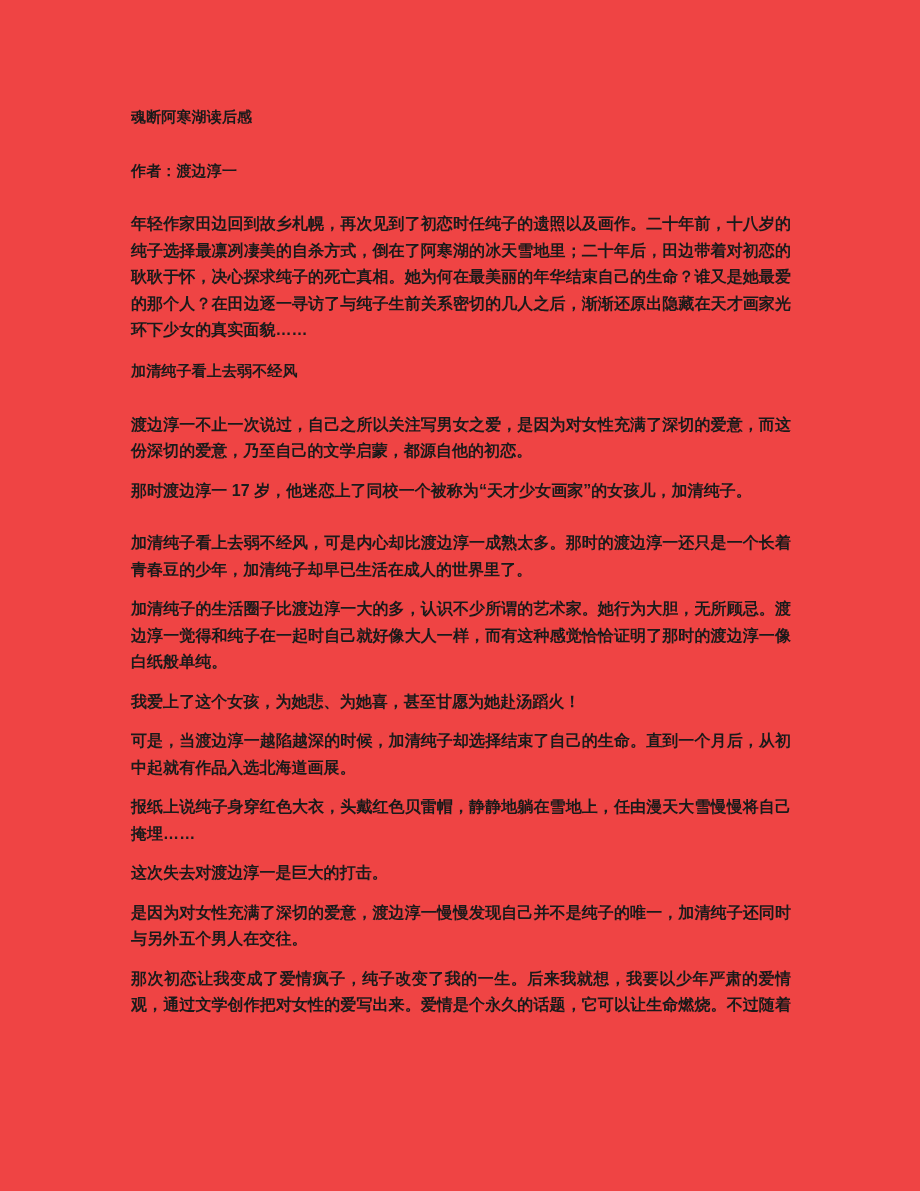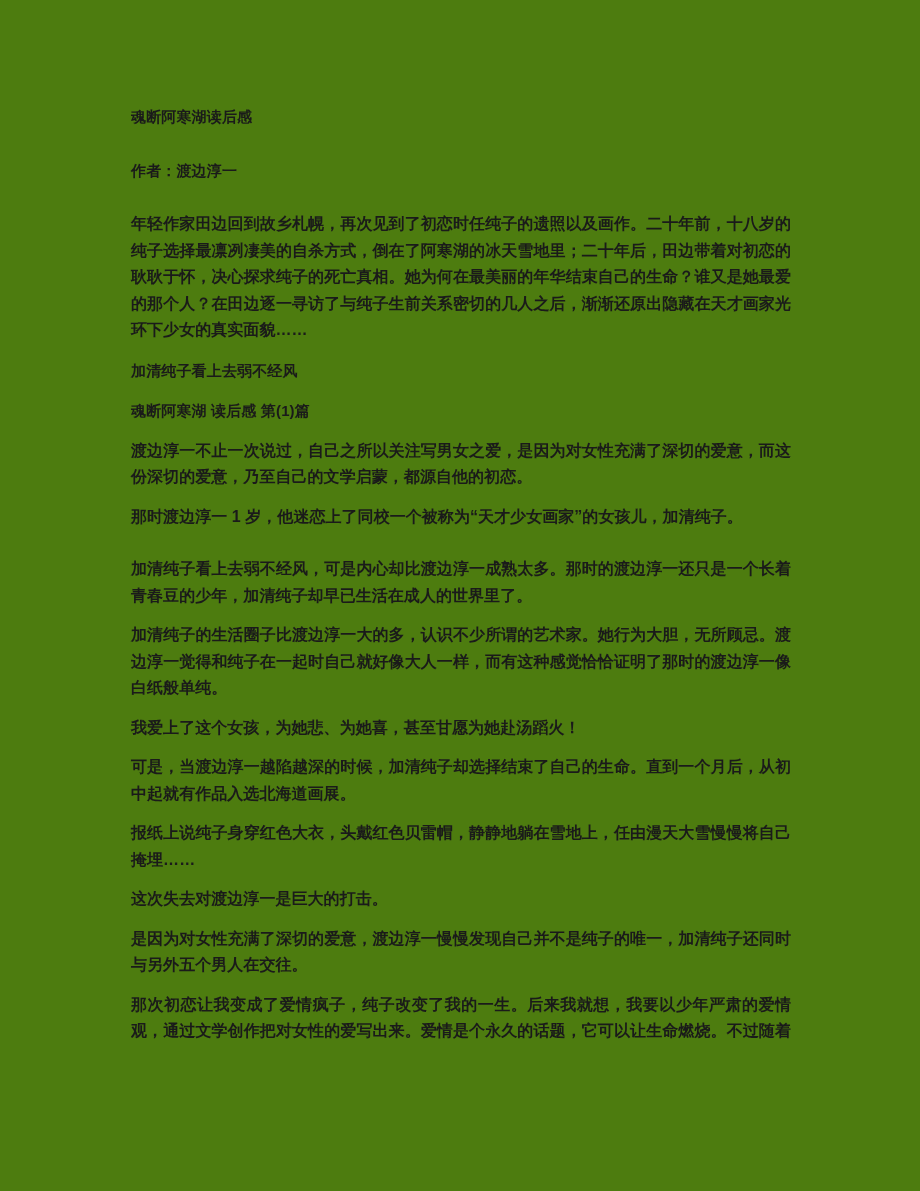--- a/index.html
+++ b/index.html
@@ -13,21 +13,21 @@
     position: relative;
     font-family: "Liberation Sans", "DejaVu Sans", sans-serif;
     -webkit-font-smoothing: none;
   }
   .page {
     position: absolute;
     left: 0;
     top: 0;
     width: 920px;
     height: 1191px;
-    background: #4d7c0f;
+    background: #ef4444;
     overflow: hidden;
     box-sizing: border-box;
     padding: 104px 130px 0 131px;
   }
   .doc-body {
     width: 660px;
   }
   .heading {
     font-size: 15px;
     line-height: 26px;
@@ -66,27 +66,26 @@
 
     <div class="heading">作者：渡边淳一</div>
     <div class="gap-author"></div>
 
     <p class="para">年轻作家田边回到故乡札幌，再次见到了初恋时任纯子的遗照以及画作。二十年前，十八岁的纯子选择最凛冽凄美的自杀方式，倒在了阿寒湖的冰天雪地里；二十年后，田边带着对初恋的耿耿于怀，决心探求纯子的死亡真相。她为何在最美丽的年华结束自己的生命？谁又是她最爱的那个人？在田边逐一寻访了与纯子生前关系密切的几人之后，渐渐还原出隐藏在天才画家光环下少女的真实面貌……</p>
     <div class="gap-block"></div>
 
     <div class="heading">加清纯子看上去弱不经风</div>
     <div class="gap-block"></div>
 
-    <div class="heading">魂断阿寒湖 读后感 第(1)篇</div>
     <div class="gap-block"></div>
 
     <p class="para">渡边淳一不止一次说过，自己之所以关注写男女之爱，是因为对女性充满了深切的爱意，而这份深切的爱意，乃至自己的文学启蒙，都源自他的初恋。</p>
     <div class="gap-para"></div>
 
-    <p class="para">那时渡边淳一 1 岁，他迷恋上了同校一个被称为“天才少女画家”的女孩儿，加清纯子。</p>
+    <p class="para">那时渡边淳一 17 岁，他迷恋上了同校一个被称为“天才少女画家”的女孩儿，加清纯子。</p>
     <div class="gap-para"></div>
 
     <div class="gap-para"></div>
 
     <p class="para">加清纯子看上去弱不经风，可是内心却比渡边淳一成熟太多。那时的渡边淳一还只是一个长着青春豆的少年，加清纯子却早已生活在成人的世界里了。</p>
     <div class="gap-para"></div>
 
     <p class="para">加清纯子的生活圈子比渡边淳一大的多，认识不少所谓的艺术家。她行为大胆，无所顾忌。渡边淳一觉得和纯子在一起时自己就好像大人一样，而有这种感觉恰恰证明了那时的渡边淳一像白纸般单纯。</p>
     <div class="gap-para"></div>
 

